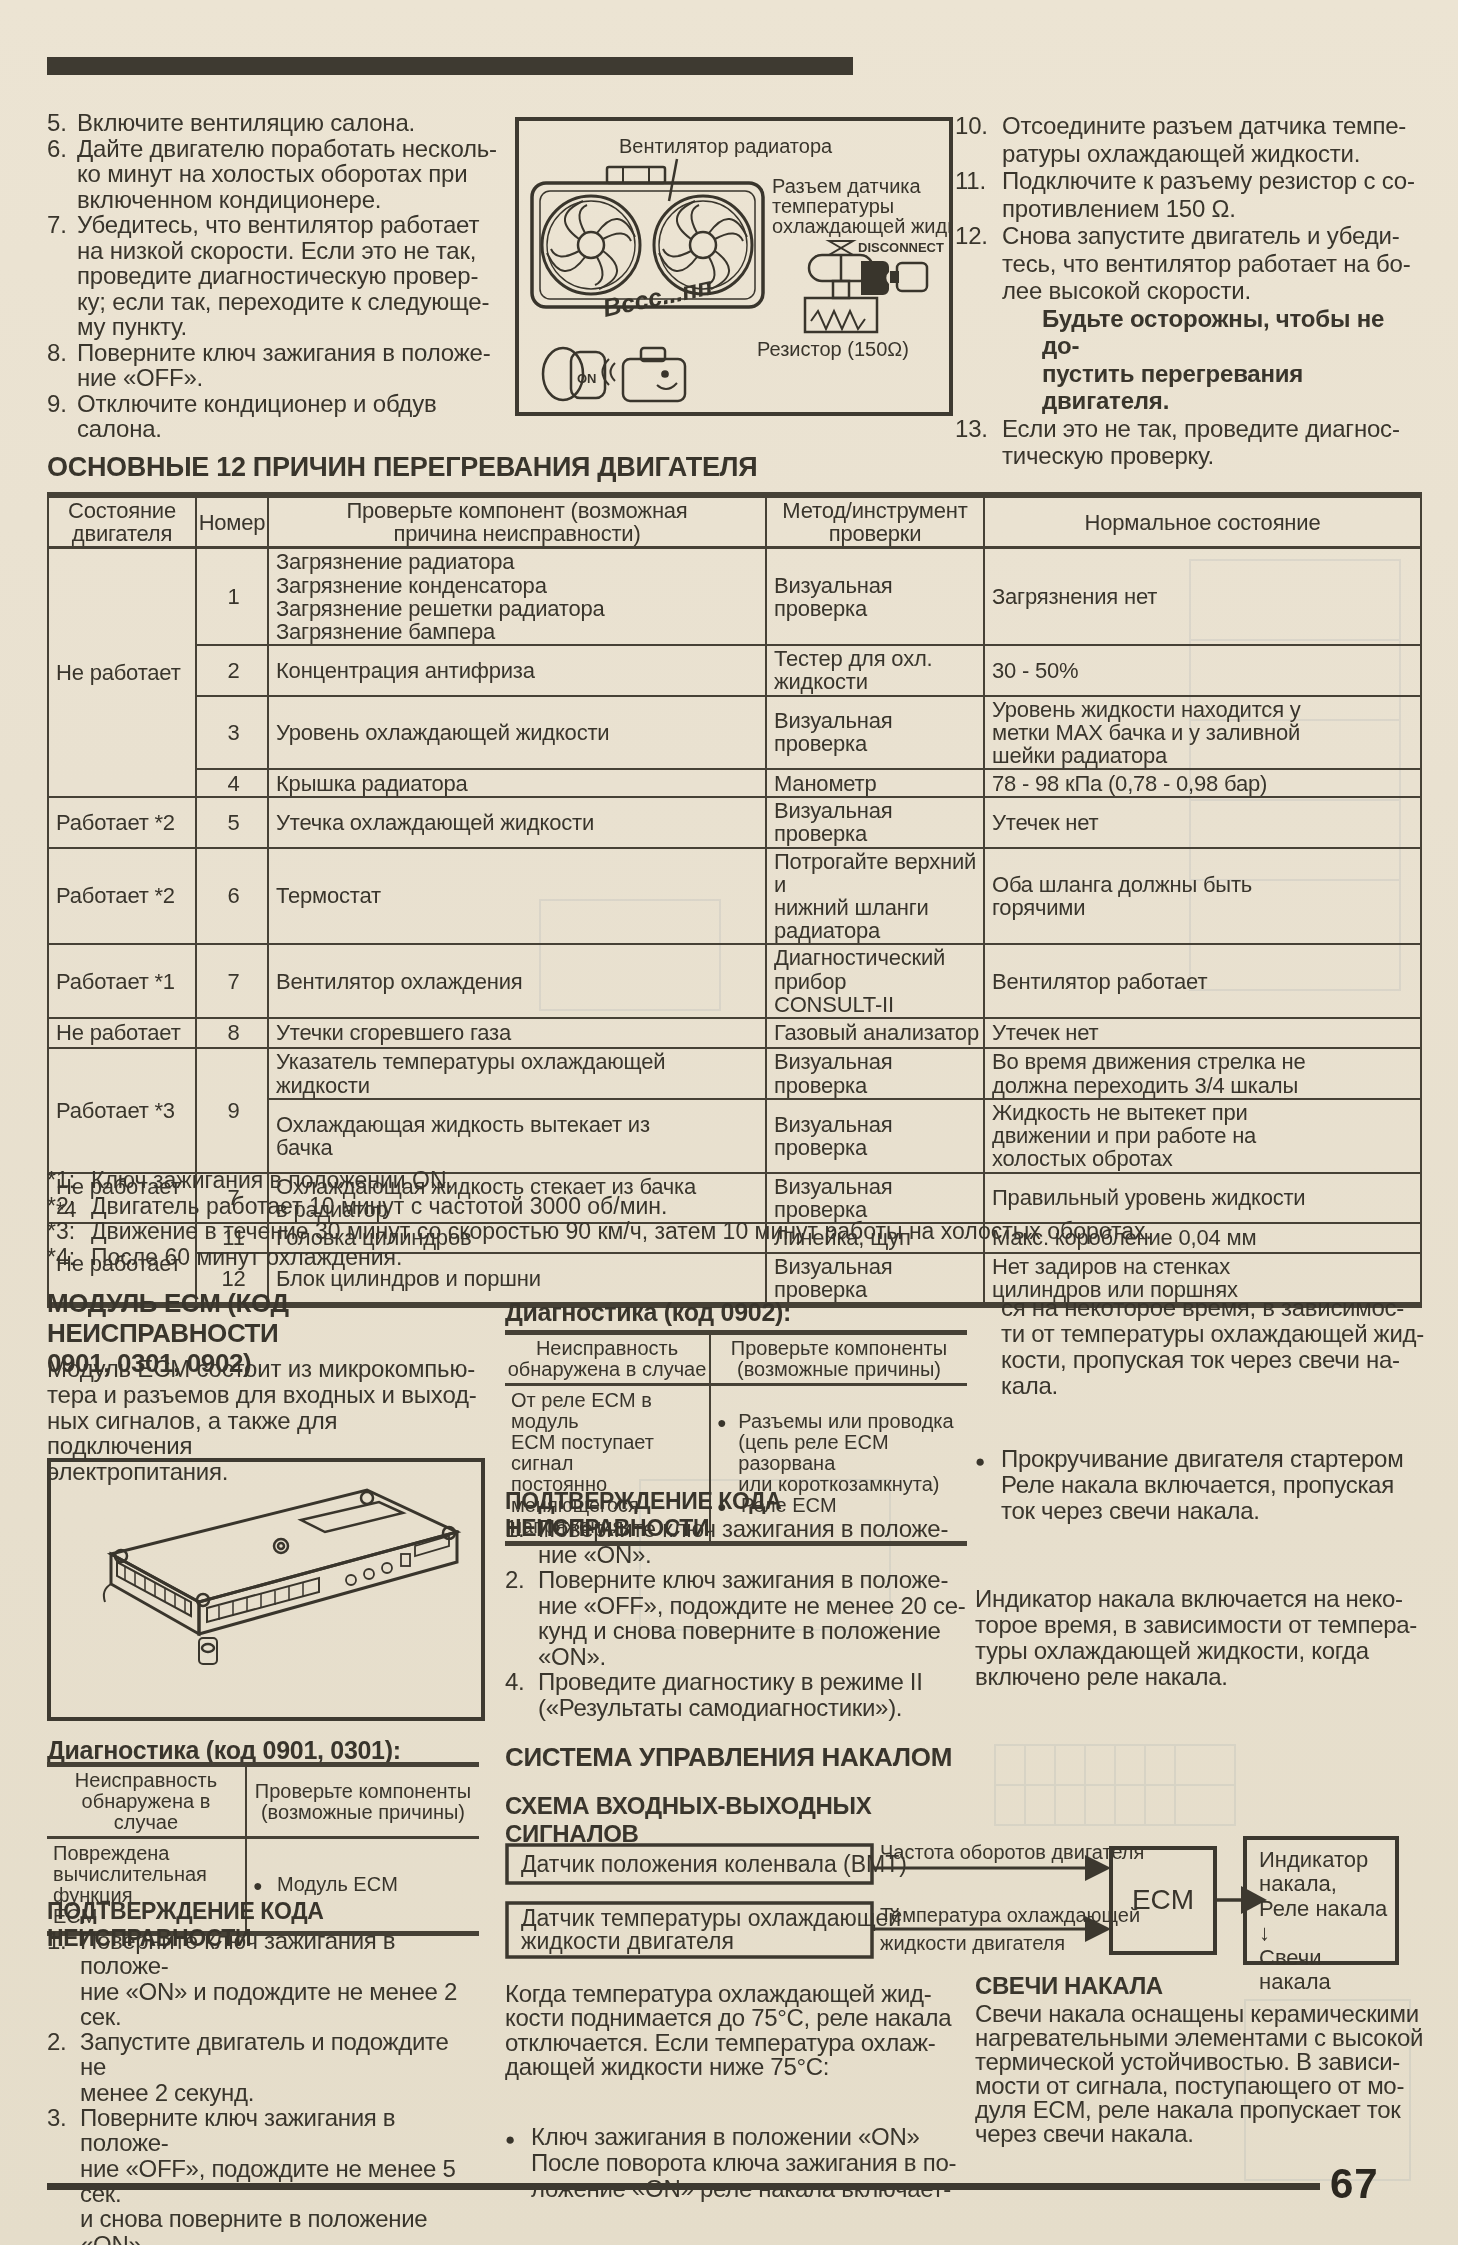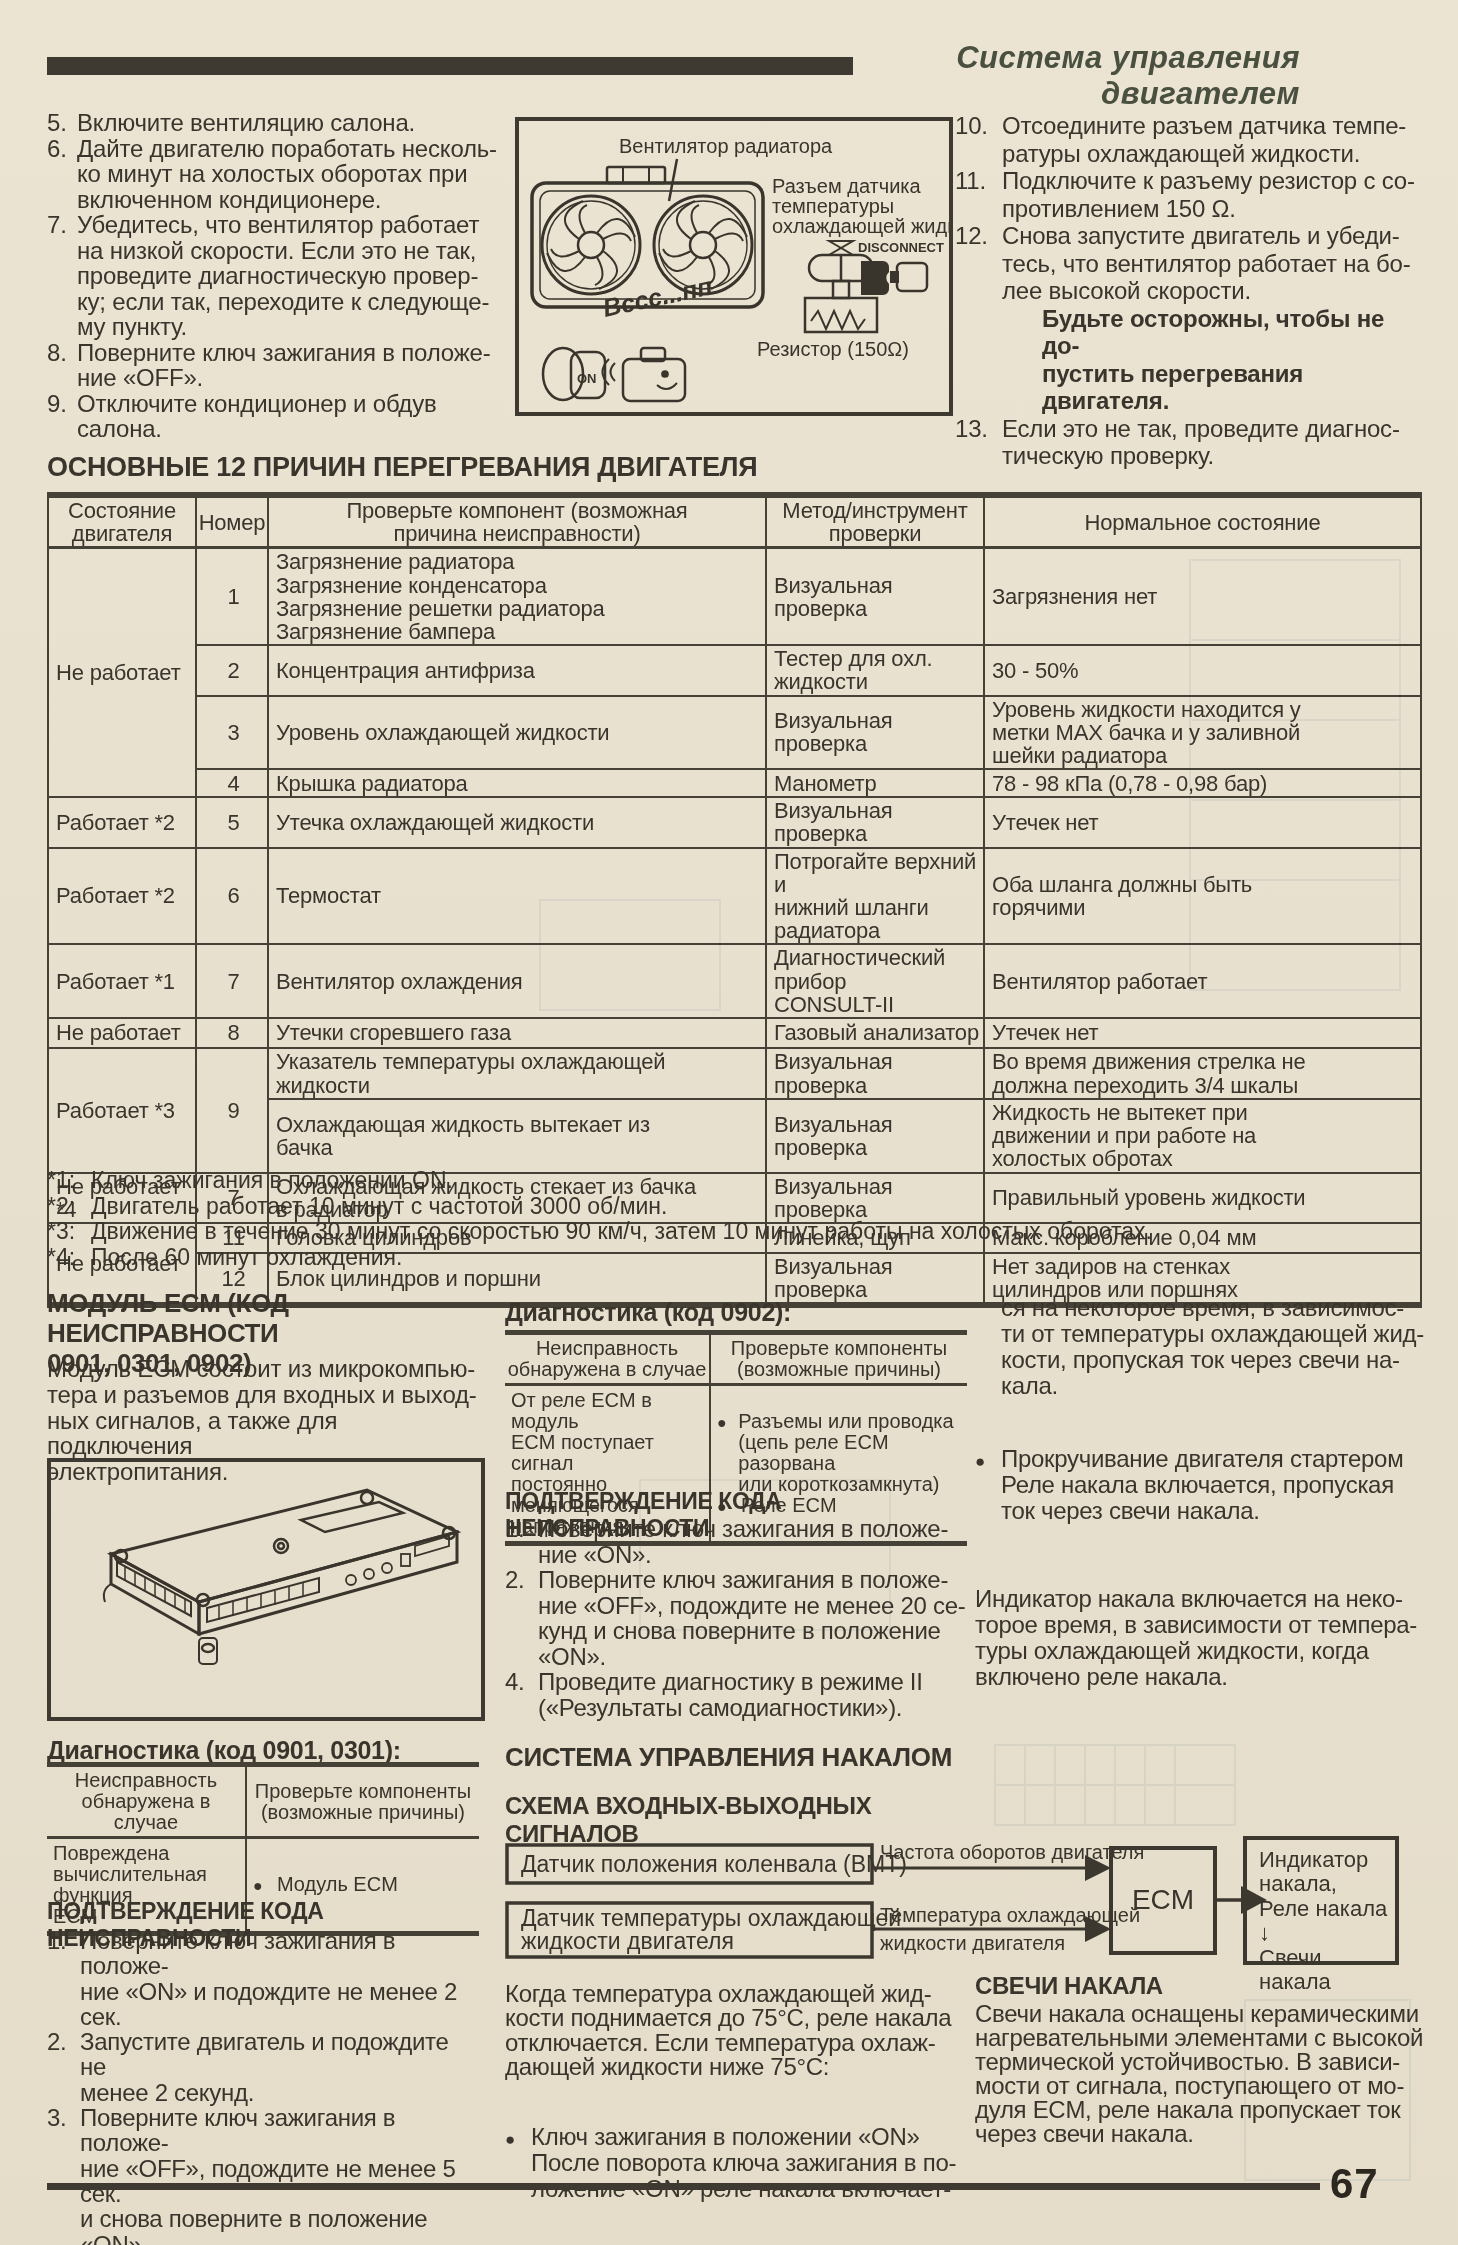--- a/index.html
+++ b/index.html
@@ -108,21 +108,20 @@
         <line x1="1115" y1="1745" x2="1115" y2="1825"></line>
       <line x1="1145" y1="1745" x2="1145" y2="1825"></line>
         <line x1="1175" y1="1745" x2="1175" y2="1825"></line>
       <rect x="1245" y="2000" width="165" height="180"></rect>
       <rect x="640" y="1480" width="250" height="150"></rect>
       <rect x="540" y="900" width="180" height="110"></rect>
     </g>
   </svg>
 
   <div class="topbar"></div>
-  <div class="pagetitle">Система управления двигателем</div>
 
   <div class="steps steps-tl">
     <div class="step">
         <span class="num">5.</span>
         <span class="txt pre">Включите вентиляцию салона.</span>
       </div>
     <div class="step">
         <span class="num">6.</span>
         <span class="txt pre">Дайте двигателю поработать несколь-
 ко минут на холостых оборотах при

